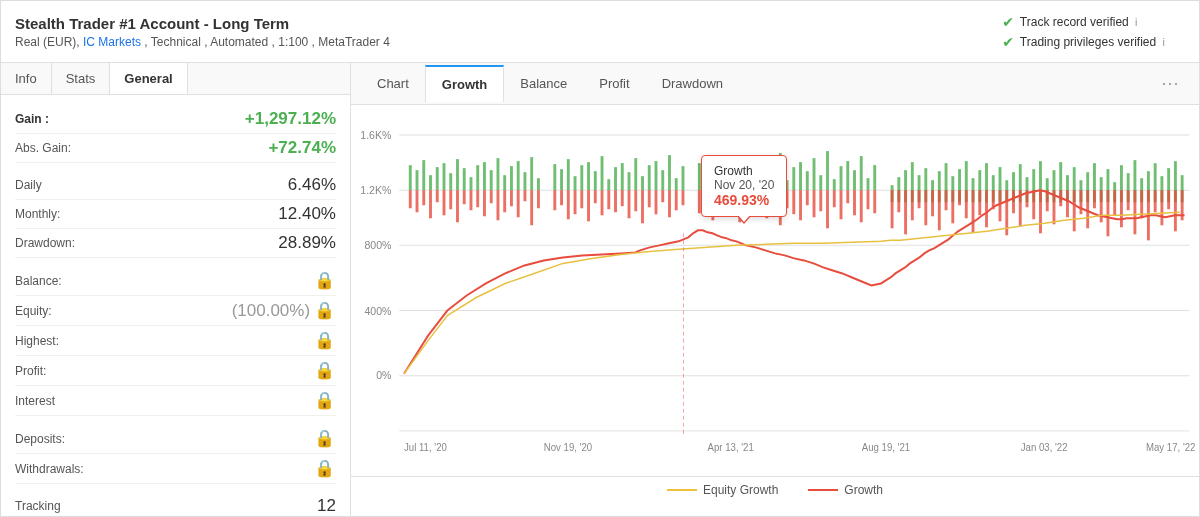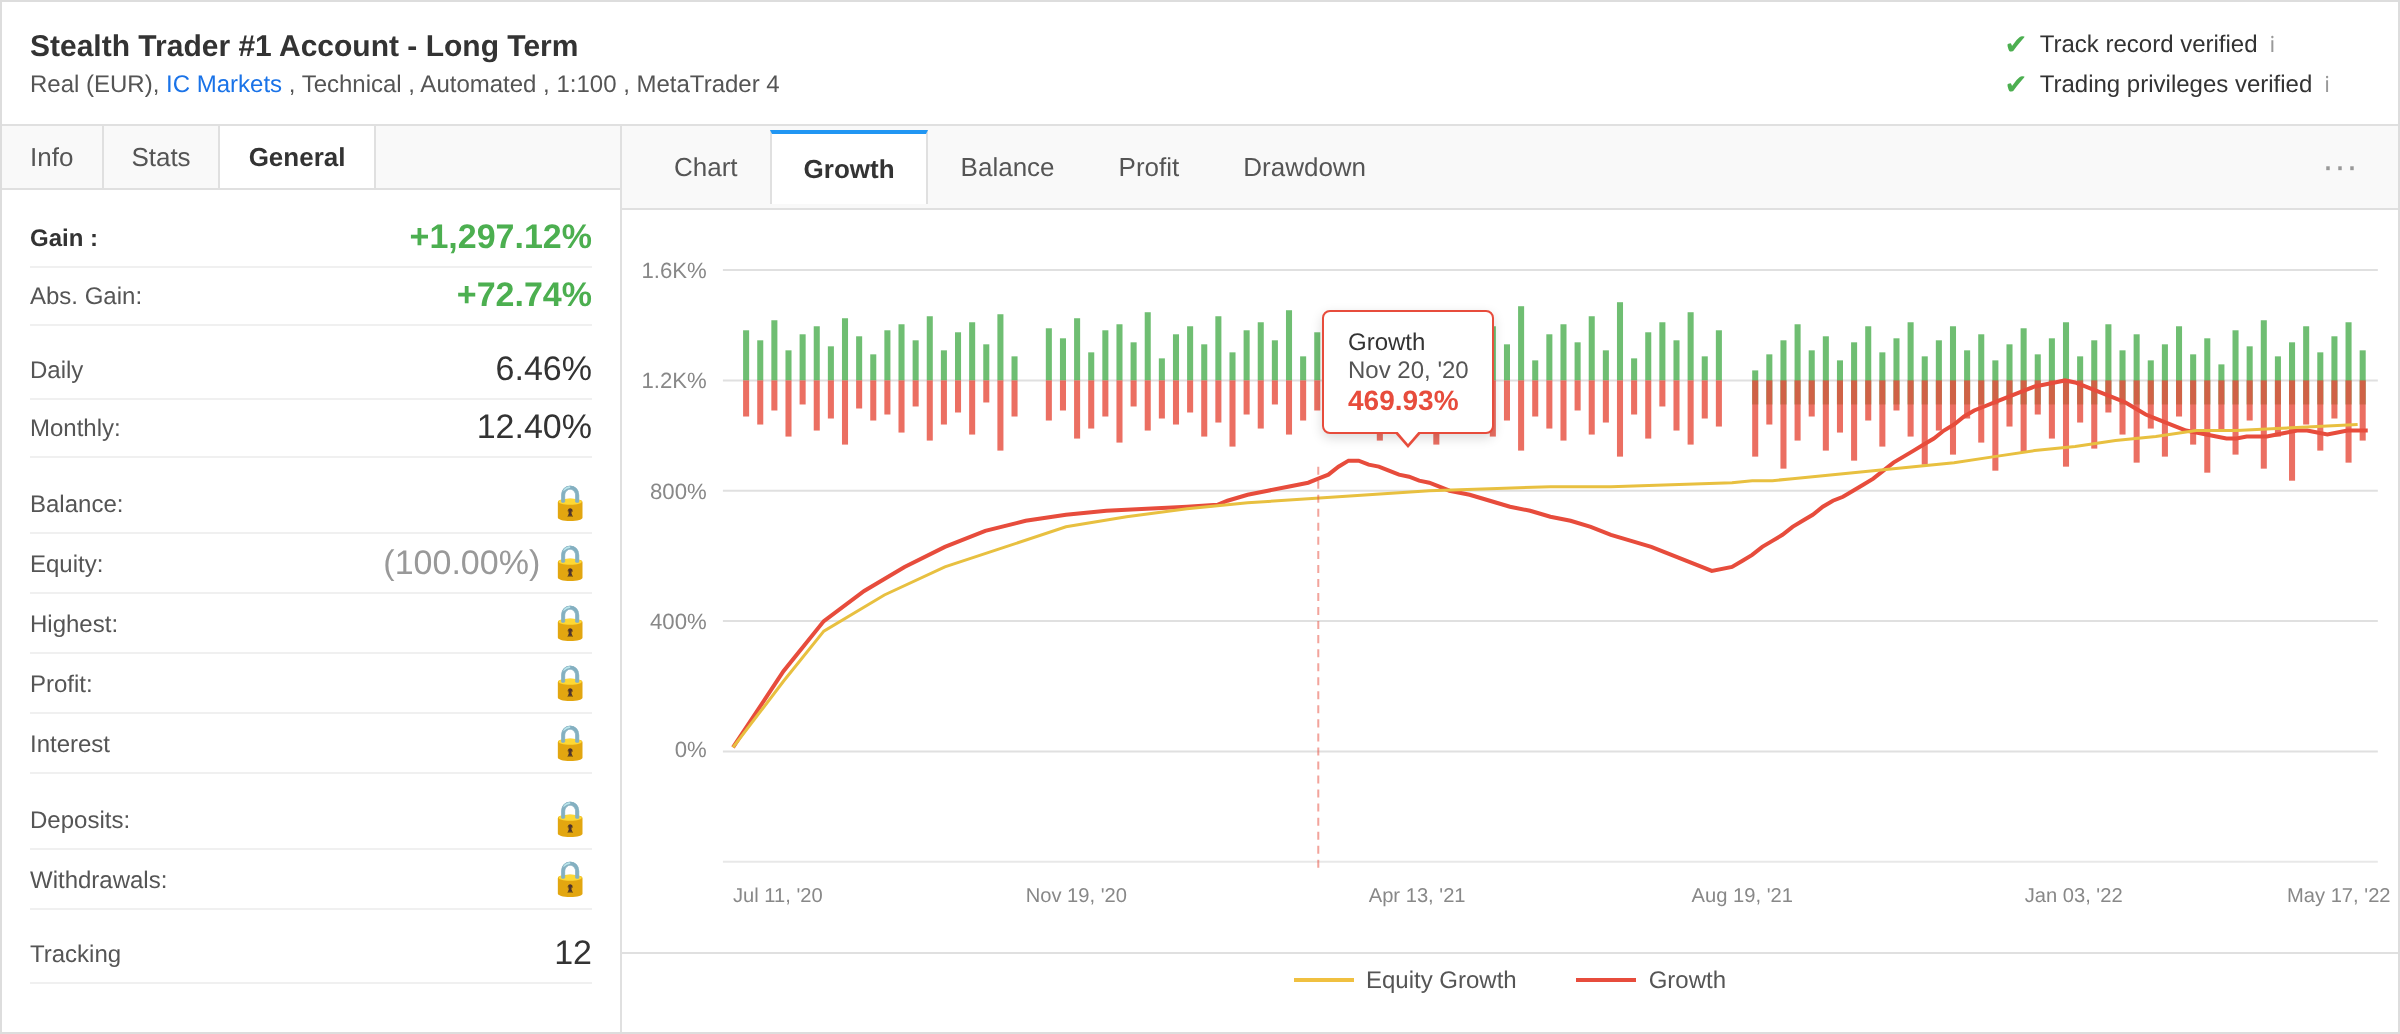--- a/index.html
+++ b/index.html
@@ -15,21 +15,21 @@
     .header-center { display: flex; flex-direction: column; gap: 4px; margin-right: 20px; }
     .verified-item { display: flex; align-items: center; gap: 6px; font-size: 12px; color: #333; }
     .check-icon { color: #4caf50; font-size: 14px; }
     .info-icon { color: #999; font-size: 11px; cursor: pointer; }
     .copy-btn { background: #2196f3; color: #fff; border: none; padding: 10px 24px; font-size: 14px; font-weight: bold; border-radius: 4px; cursor: pointer; }
 
     
     .main { display: flex; flex: 1; overflow: hidden; }
 
     
-    .left-panel { width: 310px; border-right: 1px solid #e0e0e0; display: flex; flex-direction: column; }
+    .left-panel { width: 350px; border-right: 1px solid #e0e0e0; display: flex; flex-direction: column; }
     .left-tabs { display: flex; border-bottom: 1px solid #e0e0e0; background: #f9f9f9; }
     .left-tab { padding: 8px 14px; cursor: pointer; font-size: 13px; color: #555; border-right: 1px solid #e0e0e0; }
     .left-tab.active { background: #fff; font-weight: bold; color: #333; }
     .left-content { padding: 10px 14px; flex: 1; overflow-y: auto; }
     
     .stat-row { display: flex; justify-content: space-between; align-items: center; padding: 4px 0; border-bottom: 1px solid #f0f0f0; }
     .stat-label { color: #555; font-size: 12px; }
     .stat-label.bold { font-weight: bold; color: #333; }
     .stat-value { font-size: 17px; color: #333; }
     .stat-value.green { color: #4caf50; font-weight: bold; }
@@ -113,20 +113,24 @@
         <div class="stat-row">
           <span class="stat-label">Daily</span>
           <span class="stat-value">6.46%</span>
         </div>
 
         <div class="stat-row">
           <span class="stat-label">Monthly:</span>
           <span class="stat-value">12.40%</span>
         </div>
 
+        <div class="stat-row">
+          <span class="stat-label">Drawdown:</span>
+          <span class="stat-value">28.89%</span>
+        </div>
         <div class="spacer"></div>
 
         <div class="stat-row">
           <span class="stat-label">Balance:</span>
           <span class="stat-value lock">🔒</span>
         </div>
 
         <div class="stat-row">
           <span class="stat-label">Equity:</span>
           <span class="stat-value lock">(100.00%) 🔒</span>

